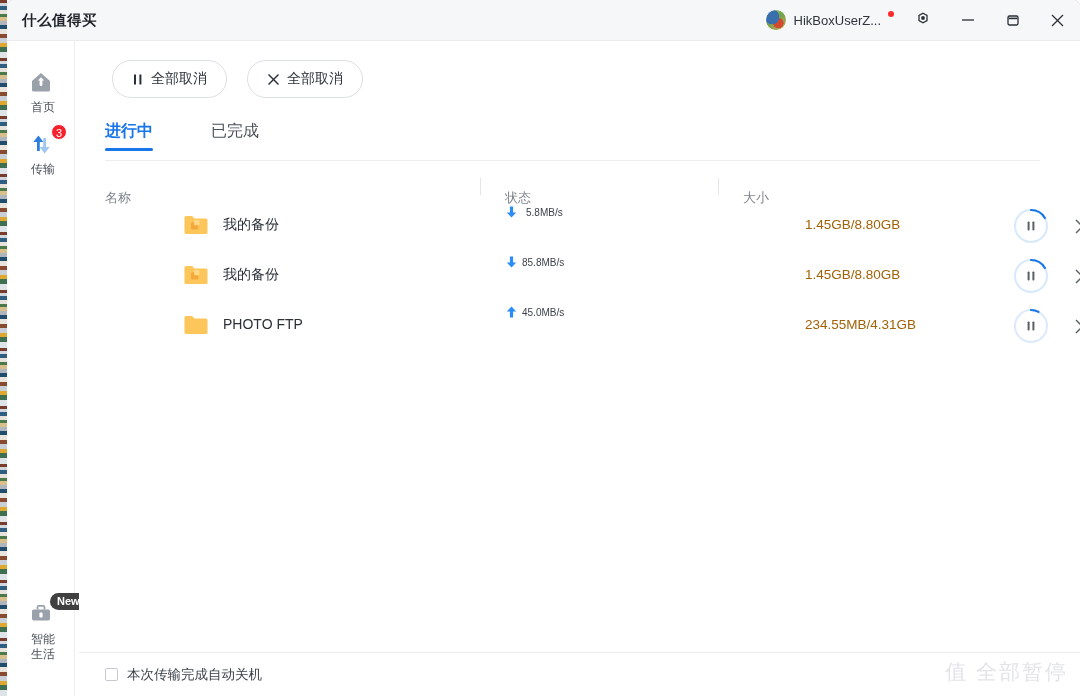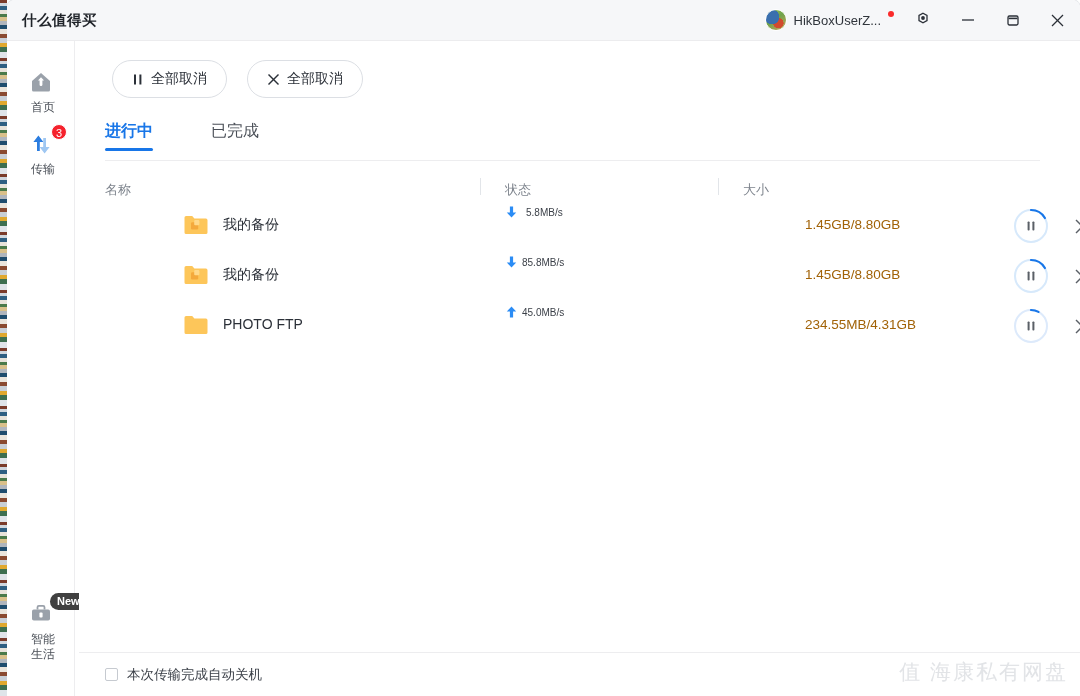--- a/index.html
+++ b/index.html
@@ -133,21 +133,21 @@
   #tab-underline {
     position: absolute; left: 26px; top: 119px; width: 935px; height: 1px;
     background: #ededef;
   }
 
   
   #table-head {
     position: absolute; left: 26px; top: 132px; width: 935px; height: 30px;
     font-size: 13px; color: #7d838c;
   }
-  #table-head .th { position: absolute; top: 8px; font-family: Liberation Mono, monospace; }
+  #table-head .th { position: absolute; top: 16px; font-family: Liberation Mono, monospace; }
   .th-sep { position: absolute; top: 5px; width: 1px; height: 17px; background: #e2e5e9; }
 
   
   .row {
     position: absolute; left: 26px; width: 935px; height: 50px;
   }
   .folder-icon { position: absolute; left: 78px; top: 12px; width: 26px; height: 24px; }
   .row-name {
     position: absolute; left: 118px; top: 15px;
     font-size: 14px; color: #2b3038; white-space: nowrap;
@@ -407,15 +407,15 @@
       </div>
     </div>
 
     <div id="bottom-bar">
       <div id="auto-shutdown">
         <div class="cbox"></div>
         <div id="auto-shutdown-label">本次传输完成自动关机</div>
       </div>
     </div>
 
-    <div id="watermark">值 海康私有网盘</div>
+    <div id="watermark">值 全部暂停</div>
   </div>
 </div>
 
 </body></html>

